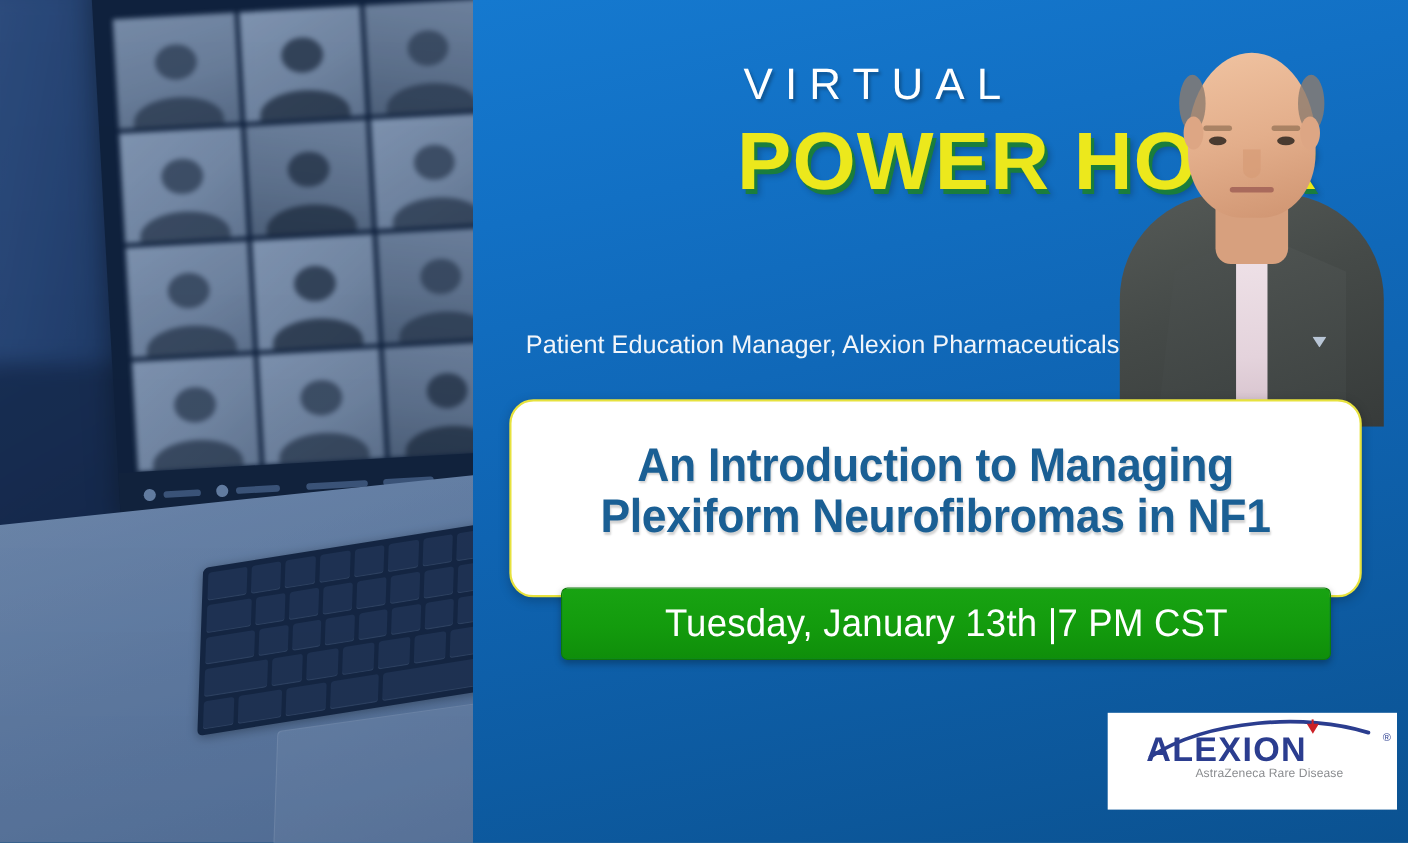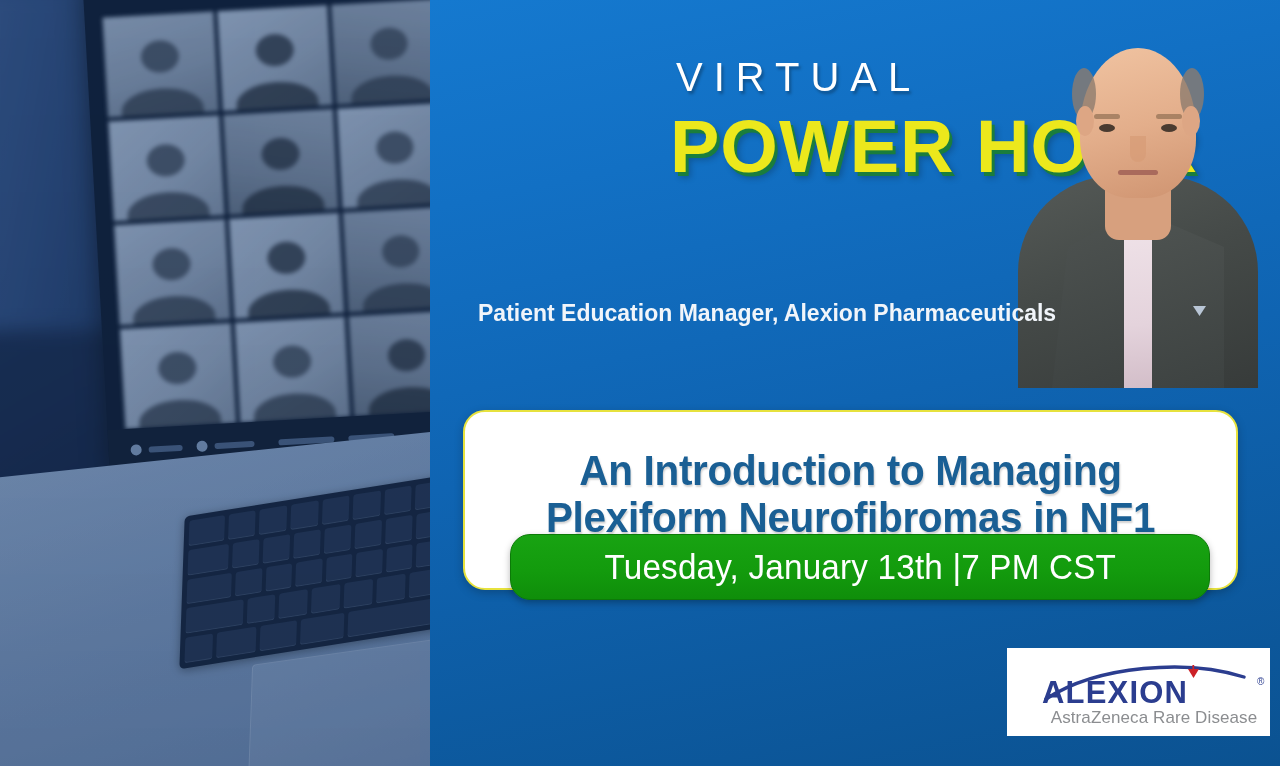--- a/index.html
+++ b/index.html
@@ -274,88 +274,87 @@
     font-size: 45px;
     font-weight: 300;
     color: #ffffff;
     line-height: 1;
     white-space: nowrap;
   }
   .speaker-role {
     position: absolute;
     left: 48px; top: 302px;
     font-size: 23px;
-    font-weight: 700;
+    font-weight: 400;
     color: #f1f5fa;
     line-height: 1;
     white-space: nowrap;
   }
 
   
   .title-card {
     position: absolute;
     left: 33px; top: 363px;
     width: 775px; height: 180px;
     background: #ffffff;
     border: 2px solid #e7e23d;
     border-radius: 22px;
     box-shadow: 0 3px 10px rgba(0,0,0,.22);
     display: flex;
     align-items: center;
     justify-content: center;
     text-align: center;
     padding: 4px 22px 16px;
-    margin-top: 47px;
   }
   .title-text {
     font-size: 43px;
     font-weight: 700;
     color: #1a5f94;
     line-height: 1.1;
     letter-spacing: -.3px;
     text-shadow: 1px 2px 2px rgba(0,0,0,.18);
     transform: scaleX(.94);
   }
 
   
   .date-banner {
     position: absolute;
     left: 80px; top: 534px;
     width: 700px; height: 66px;
     background: linear-gradient(180deg, #18a312 0%, #139b0d 55%, #0f8e0a 100%);
     border: 1px solid #0c7a08;
-    border-radius: 20px;
+    border-radius: 6px;
     box-shadow: 0 3px 7px rgba(0,0,0,.28);
     display: flex; align-items: center; justify-content: center;
   }
   .date-text {
     font-size: 35px;
     font-weight: 400;
     color: #ffffff;
     letter-spacing: .2px;
     transform: scaleX(.95);
     white-space: nowrap;
   }
 
   
   .alexion-box {
     position: absolute;
     left: 577px; top: 648px;
     width: 263px; height: 88px;
     background: #ffffff;
     display: flex; flex-direction: column;
-    align-items: center; justify-content: center;
+    align-items: center; justify-content: flex-start;
     gap: 1px;
     padding-top: 4px;
     padding-left: 31px;
   }
   .alexion-mark { position: relative; width: 232px; height: 44px; }
   .alexion-mark svg { display: block; width: 100%; height: 100%; }
   .alexion-sub {
-    font-size: 17px;
+    font-size: 11px;
     color: #8b8d90;
     letter-spacing: .1px;
     line-height: 1;
     margin-top: 1px;
   }
 </style>
 </head>
 <body>
 
 <div class="poster">

